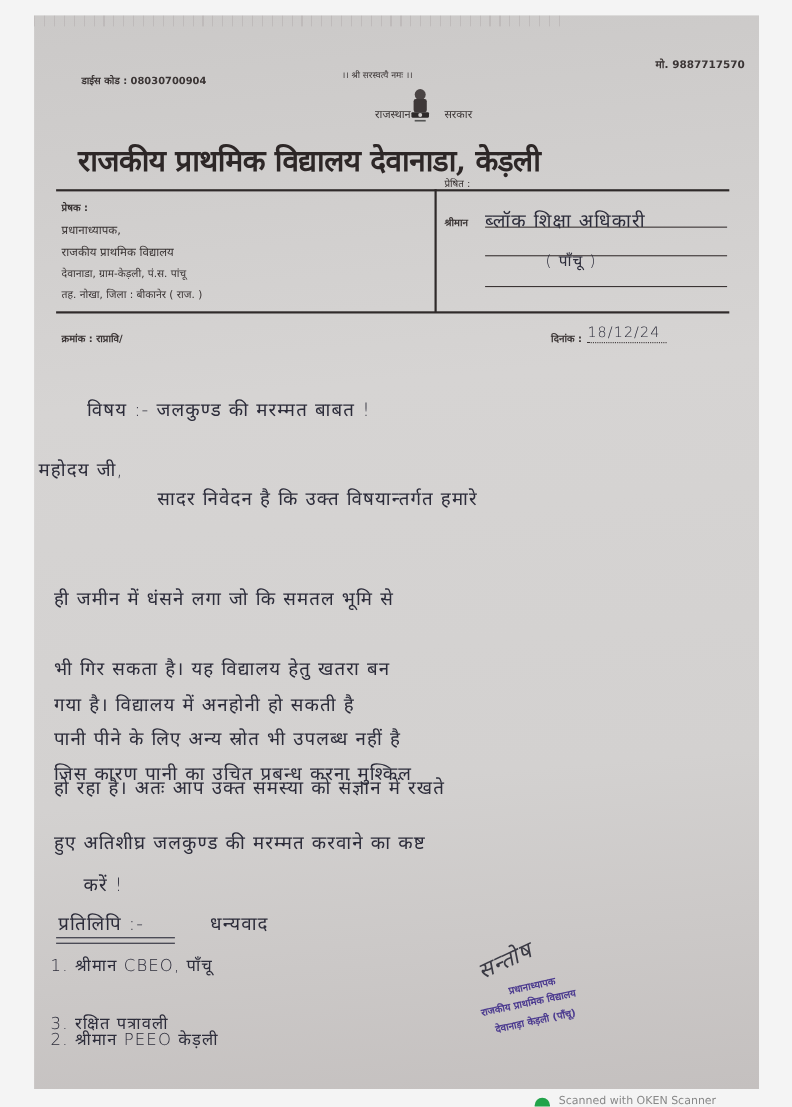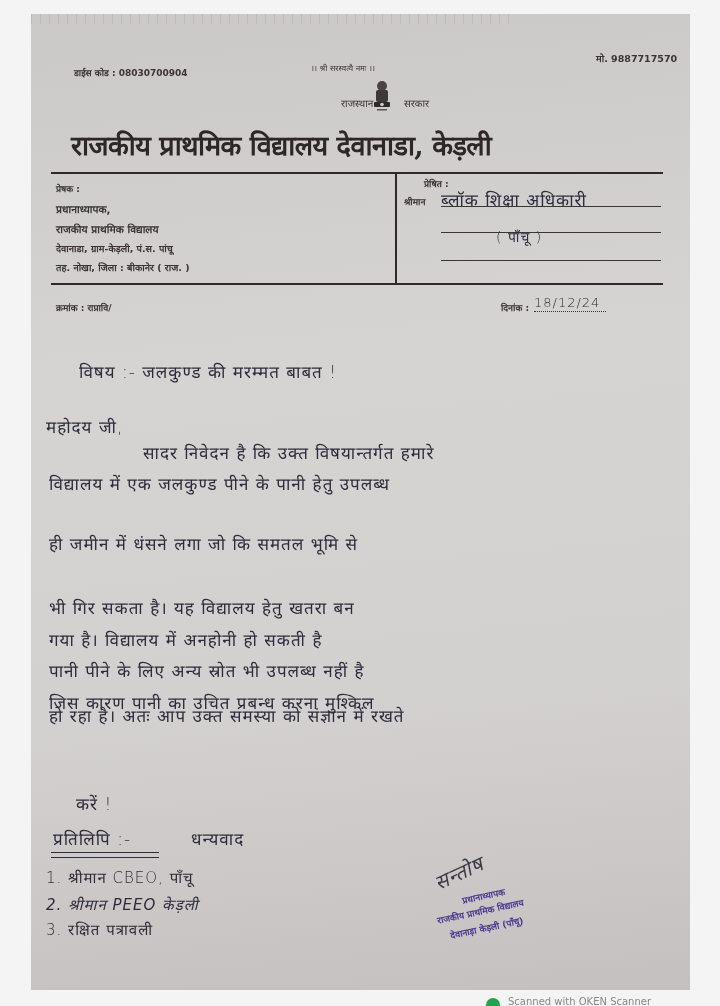--- a/index.html
+++ b/index.html
@@ -23,34 +23,34 @@
   .dise { left: 43px; top: 52px; font-size: 9px; font-weight: bold; }
   .mob { left: 565px; top: 38px; font-size: 9.5px; font-weight: bold; }
   .invocation { left: 280px; top: 48px; font-size: 8px; }
   .raj { left: 265px; top: 82px; font-size: 10px; margin-left: 45px; }
   .sarkar { left: 373px; top: 82px; font-size: 10px; }
   .emblem { position: absolute; left: 340px; top: 66px; width: 22px; height: 34px; }
   .school-title { left: 40px; top: 112px; font-size: 27px; font-weight: bold; font-family: "DejaVu Serif", serif; color: #2d2727; letter-spacing: -0.5px; }
   .rule { position: absolute; background: #2f2a2a; height: 2px; }
   .vrule { position: absolute; background: #2f2a2a; width: 2px; }
   .sender-label { left: 25px; top: 168px; font-size: 9px; font-weight: bold; }
-  .sender-line { left: 25px; font-size: 10.5px; font-weight: bold; }
-  .to-label { left: 373px; top: 163px; font-size: 9px; font-weight: bold; margin-left: 20px; }
+  .sender-line { left: 25px; font-size: 10.5px; font-weight: normal; }
+  .to-label { left: 373px; top: 146px; font-size: 9px; font-weight: normal; }
   .shriman { left: 373px; top: 181px; font-size: 9px; font-weight: bold; }
   .addr-line { position: absolute; height: 1px; background: #3a3434; }
   .to-hand1 { left: 410px; top: 174px; font-size: 17px; }
   .to-hand2 { left: 465px; top: 213px; font-size: 14px; }
   .ref-label { left: 25px; top: 287px; font-size: 9px; font-weight: bold; }
   .ref-hand { left: 112px; top: 282px; font-size: 15px; }
   .date-label { left: 470px; top: 287px; font-size: 9px; font-weight: bold; }
   .date-hand { left: 503px; top: 281px; font-size: 13px; }
   .date-dots { position: absolute; left: 503px; top: 297px; width: 72px; border-bottom: 1px dotted #3a3434; }
   .body-line { left: 18px; font-size: 17px; }
   .subject { left: 48px; top: 346px; font-size: 17px; }
-  .salutation { left: 15px; top: 401px; font-size: 17px; }
+  .salutation { left: 4px; top: 401px; font-size: 17px; }
   .cc-title { left: 22px; top: 813px; font-size: 17px; }
   .cc-underline { position: absolute; left: 20px; width: 108px; height: 1px; background: #2c2c3a; }
   .thanks { left: 160px; top: 813px; font-size: 17px; }
   .cc-item { left: 15px; font-size: 15px; }
   .signature { left: 410px; top: 855px; font-size: 20px; font-style: italic; color: #3a3a44; transform: rotate(-25deg); transform-origin: left bottom; }
   .seal { position: absolute; color: #4b3a8f; font-size: 9px; font-weight: bold; transform: rotate(-12deg); transform-origin: left top; white-space: nowrap; }
   .wm-icon { position: absolute; left: 486px; top: 998px; width: 14px; height: 14px; border-radius: 50%; background: #22a34a; }
   .wm-text { position: absolute; left: 508px; top: 996px; font-size: 10px; color: #888; }
 </style>
 </head>
@@ -95,36 +95,36 @@
 
   <div class="print ref-label">क्रमांक : राप्रावि/</div>
   <div class="print date-label">दिनांक :</div>
   <div class="hand date-hand">18/12/24</div>
   <div class="date-dots"></div>
 
   <div class="hand subject">विषय :- जलकुण्ड की मरम्मत बाबत !</div>
   <div class="hand salutation">महोदय जी,</div>
 
   <div class="hand body-line" style="left:112px; top:427px;">सादर निवेदन है कि उक्त विषयान्तर्गत हमारे</div>
-  <div class="hand body-line" style="top:458px;">विद्यालय में एक जलकुण्ड पीने के पानी हेतु उपलब्ध</div>
   <div class="hand body-line" style="top:518px;">ही जमीन में धंसने लगा जो कि समतल भूमि से</div>
   <div class="hand body-line" style="top:582px;">भी गिर सकता है। यह विद्यालय हेतु खतरा बन</div>
   <div class="hand body-line" style="top:614px;">गया है। विद्यालय में अनहोनी हो सकती है</div>
   <div class="hand body-line" style="top:645px;">पानी पीने के लिए अन्य स्रोत भी उपलब्ध नहीं है</div>
   <div class="hand body-line" style="top:677px;">जिस कारण पानी का उचित प्रबन्ध करना मुश्किल</div>
   <div class="hand body-line" style="top:690px;">हो रहा है। अतः आप उक्त समस्या को संज्ञान में रखते</div>
+  <div class="hand body-line" style="top:740px;">हुए अतिशीघ्र जलकुण्ड की मरम्मत करवाने का कष्ट</div>
   <div class="hand body-line" style="left:45px; top:778px;">करें !</div>
 
   <div class="hand cc-title">प्रतिलिपि :-</div>
   <div class="cc-underline" style="top:838px;"></div>
   <div class="cc-underline" style="top:843px;"></div>
   <div class="hand thanks">धन्यवाद</div>
 
   <div class="hand cc-item" style="top:853px;">1. श्रीमान CBEO, पाँचू</div>
-  <div class="hand cc-item" style="top:880px;font-style:italic;">2. श्रीमान PEEO केड़ली</div>
+  <div class="hand cc-item" style="top:920px;">2. श्रीमान PEEO केड़ली</div>
   <div class="hand cc-item" style="top:905px;">3. रक्षित पत्रावली</div>
 
   <div class="hand signature">सन्तोष</div>
   <div class="seal" style="left:430px; top:880px;">प्रधानाध्यापक</div>
   <div class="seal" style="left:405px; top:900px;">राजकीय प्राथमिक विद्यालय</div>
   <div class="seal" style="left:418px; top:915px;">देवानाड़ा केड़ली (पाँचू)</div>
 </div>
 
 <div class="wm-icon"></div>
 <div class="wm-text">Scanned with OKEN Scanner</div>

